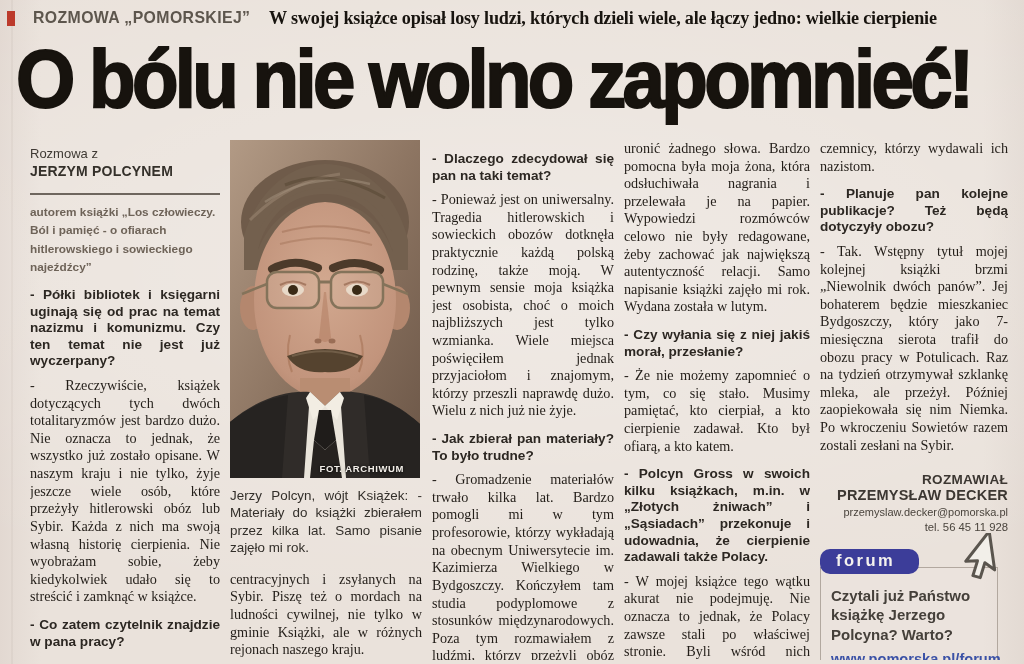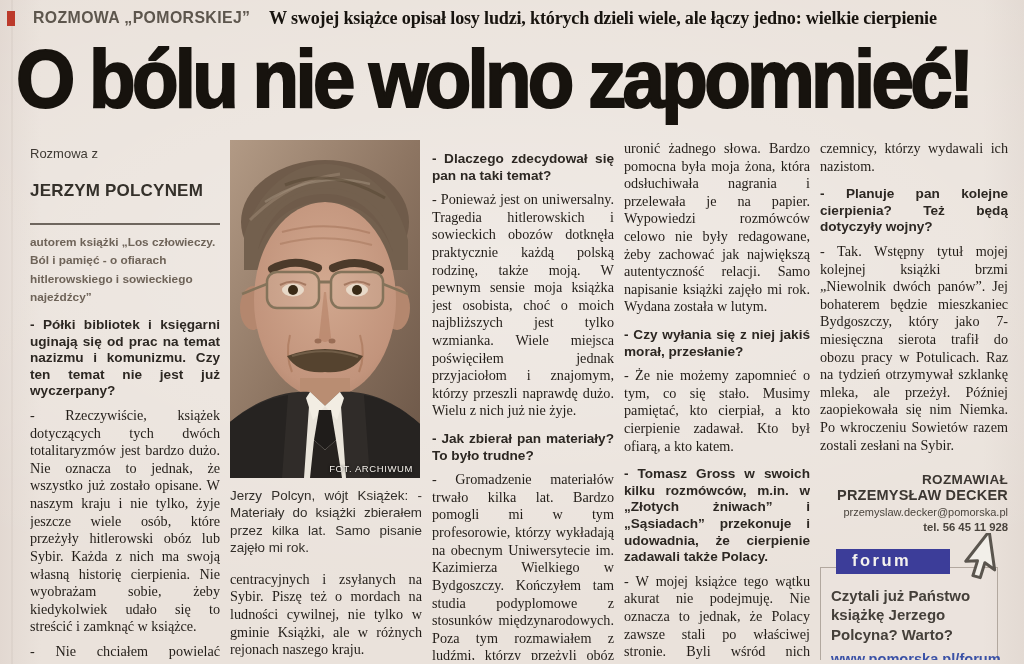--- a/index.html
+++ b/index.html
@@ -58,49 +58,49 @@
   p.a{
     font-family:"Liberation Serif",serif;
     font-size:14.2px;line-height:1.24;color:#221d18;
     text-align:justify;
   }
   p.q{
     font-weight:bold;font-size:13.6px;line-height:1.22;color:#2c2722;
     text-align:justify;margin-top:11px;
   }
   
-  .lead-in{font-size:13px;color:#3f3a34;margin:6px 0 20px;}
-  .interviewee{font-weight:bold;font-size:17px;color:#34302a;letter-spacing:.2px;
-    padding-bottom:22px;border-bottom:2px solid #6e665e;margin-bottom:8px;}
+  .lead-in{font-size:13px;color:#3f3a34;margin:6px 0 2px;}
+  .interviewee{font-weight:bold;font-size:14px;color:#34302a;letter-spacing:.2px;
+    padding-bottom:14px;border-bottom:2px solid #6e665e;margin-bottom:8px;}
   .author-desc{font-weight:bold;font-size:11.8px;line-height:1.55;color:#6e6358;}
   .col1-intro{margin-bottom:4px;}
   
   .photo-wrap{position:relative;width:190px;height:338px;background:#7a6454;overflow:hidden;}
   .photo-wrap svg{display:block;width:100%;height:100%;}
   .photo-credit{
-    position:absolute;right:7px;bottom:4px;color:#f3efe9;
-    font-size:9.5px;font-weight:normal;letter-spacing:.6px;
+    position:absolute;right:16px;bottom:4px;color:#f3efe9;
+    font-size:9.5px;font-weight:bold;letter-spacing:.6px;
     text-shadow:0 0 3px rgba(0,0,0,.8);
   }
   .caption{
     font-weight:normal;font-size:13.4px;line-height:1.3;color:#332f2a;
     text-align:justify;margin:9px 0 14px;
   }
   
   .byline{margin-top:18px;text-align:right;color:#3c3732;}
   .byline .role{font-weight:bold;font-size:13.5px;letter-spacing:.3px;margin-top:12px;}
   .byline .name{font-weight:bold;font-size:14.5px;letter-spacing:.2px;margin-bottom:3px;}
   .byline .email{font-weight:normal;font-size:11px;color:#4a443d;margin-bottom:3px;}
-  .byline .phone{font-size:11.3px;color:#4a443d;font-weight:bold;}
+  .byline .phone{font-size:11.3px;color:#4a443d;}
   
   .forum{position:relative;margin-top:16px;width:178px;}
   .forum-tab{
     display:inline-block;background:#3c3d99;color:#f4f2ee;
     font-weight:bold;font-size:16.5px;letter-spacing:2.5px;
-    padding:2px 39px 4px 16px;position:relative;z-index:2;margin-left:16px;
+    padding:2px 24px 4px 16px;position:relative;z-index:2;margin-left:0;border-radius:10px;
   }
   .forum-box{
     border:1px solid #b2a89f;margin-top:-7px;position:relative;z-index:1;
     padding:18px 10px 12px 10px;background:rgba(255,255,255,0.06);
   }
   .forum-question{font-weight:bold;font-size:15px;line-height:1.28;color:#45403a;margin:0 0 12px;}
   .forum-url{font-weight:bold;font-size:14.6px;color:#3b52a6;text-align:center;}
   .cursor-icon{position:absolute;top:-16px;right:-10px;z-index:3;}
 </style>
 </head>
@@ -120,20 +120,21 @@
 
     <div class="col">
       <div class="col1-intro">
         <div class="lead-in">Rozmowa z</div>
         <div class="interviewee">JERZYM POLCYNEM</div>
         <div class="author-desc">autorem książki „Los człowieczy. Ból i pamięć - o ofiarach hitlerowskiego i sowieckiego najeźdźcy”</div>
       </div>
       <div>
           <p class="q">- Półki bibliotek i księgarni uginają się od prac na temat nazizmu i komunizmu. Czy ten temat nie jest już wyczerpany?</p>
           <p class="a">- Rzeczywiście, książek dotyczących tych dwóch totalitaryzmów jest bardzo dużo. Nie oznacza to jednak, że wszystko już zostało opisane. W naszym kraju i nie tylko, żyje jeszcze wiele osób, które przeżyły hitlerowski obóz lub Sybir. Każda z nich ma swoją własną historię cierpienia. Nie wyobrażam sobie, żeby kiedykolwiek udało się to streścić i zamknąć w książce.</p>
+          <p class="q">- Co zatem czytelnik znajdzie w pana pracy?</p>
           <p class="a">- Nie chciałem powielać opisanych już spraw. Skupiłem się na bolesnych życiorysach osób zamykanych w obozach kon-</p>
         </div>
     </div>
 
     <div class="col">
       <div class="photo-wrap">
         <svg viewBox="0 0 190 338" preserveAspectRatio="none">
           <defs>
             <linearGradient id="bg" x1="0" y1="0" x2="1" y2="1">
               <stop offset="0" stop-color="#b29a85"></stop>
@@ -222,29 +223,29 @@
           <p class="q">- Jak zbierał pan materiały? To było trudne?</p>
           <p class="a">- Gromadzenie materiałów trwało kilka lat. Bardzo pomogli mi w tym profesorowie, którzy wykładają na obecnym Uniwersytecie im. Kazimierza Wielkiego w Bydgoszczy. Kończyłem tam studia podyplomowe z stosunków międzynarodowych. Poza tym rozmawiałem z ludźmi, którzy przeżyli obóz lub wrócili z zsyłki. Takich wywiadów w całym kraju przeprowadziłem około 20. Wszystkie nagrywałem na dyktafon, żeby nie</p>
         </div>
     </div>
 
     <div class="col">
       <div>
           <p class="a">uronić żadnego słowa. Bardzo pomocna była moja żona, która odsłuchiwała nagrania i przelewała je na papier. Wypowiedzi rozmówców celowo nie były redagowane, żeby zachować jak największą autentyczność relacji. Samo napisanie książki zajęło mi rok. Wydana została w lutym.</p>
           <p class="q">- Czy wyłania się z niej jakiś morał, przesłanie?</p>
           <p class="a">- Że nie możemy zapomnieć o tym, co się stało. Musimy pamiętać, kto cierpiał, a kto cierpienie zadawał. Kto był ofiarą, a kto katem.</p>
-          <p class="q">- Tomasz Gross w swoich kilku rozmówców, m.in. w „Złotych żniwach” i „Sąsiadach” przekonuje i udowadnia, że cierpienie zadawali także Polacy.</p>
+          <p class="q">- Polcyn Gross w swoich kilku książkach, m.in. w „Złotych żniwach” i „Sąsiadach” przekonuje i udowadnia, że cierpienie zadawali także Polacy.</p>
           <p class="a">- W mojej książce tego wątku akurat nie podejmuję. Nie oznacza to jednak, że Polacy zawsze stali po właściwej stronie. Byli wśród nich zarówno bohaterzy, którzy ratowali Żydów jak i nik-</p>
         </div>
     </div>
 
     <div class="col">
       <div>
           <p class="a">czemnicy, którzy wydawali ich nazistom.</p>
-          <p class="q">- Planuje pan kolejne cierpienia? Też będą dotyczyły wojny?</p>
+          <p class="q">- Planuje pan kolejne publikacje? Też będą dotyczyły obozu?</p>
           <p class="a">- Tak. Wstępny tytuł mojej kolejnej książki brzmi „Niewolnik dwóch panów”. Jej bohaterem będzie mieszkaniec Bydgoszczy, który jako 7-miesięczna sierota trafił do obozu pracy w Potulicach. Raz na tydzień otrzymywał szklankę mleka, ale przeżył. Później zaopiekowała się nim Niemka. Po wkroczeniu Sowietów razem zostali zesłani na Sybir.</p>
         </div>
 
       <div class="byline">
         <div class="role">ROZMAWIAŁ</div>
         <div class="name">PRZEMYSŁAW DECKER</div>
         <div class="email">przemyslaw.decker@pomorska.pl</div>
         <div class="phone">tel. 56 45 11 928</div>
       </div>
 

